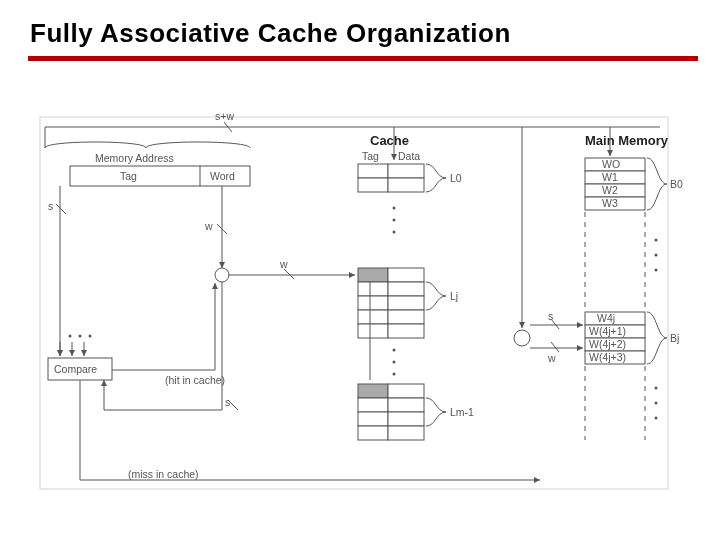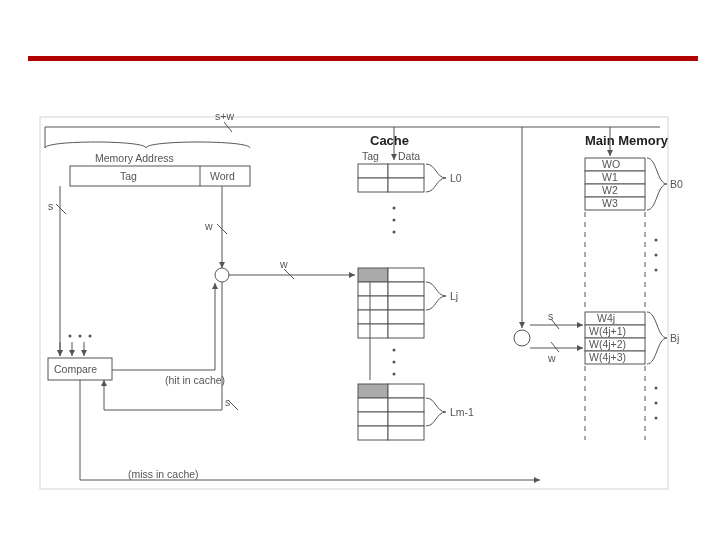--- a/index.html
+++ b/index.html
@@ -40,20 +40,21 @@
   .lbls { font-size: 10.5px; fill: #555; }
   .lblb { font-size: 13px; font-weight: bold; fill: #222; }
   .thin { stroke: #555; stroke-width: 1; fill: none; }
   .box  { stroke: #555; stroke-width: 1; fill: #fff; }
   .gray { fill: #aaa; }
 </style>
 </head>
 <body>
 <div class="slide">
 
+<div class="title">Fully Associative Cache Organization</div>
 <div class="hr"></div>
 
 <svg width="720" height="460">
   <defs>
     <marker id="arr" markerWidth="8" markerHeight="8" refX="6" refY="3" orient="auto">
       <path d="M0,0 L6,3 L0,6 Z" fill="#555"></path>
     </marker>
   </defs>
 
   <text class="lbls" x="215" y="40">s+w</text>

